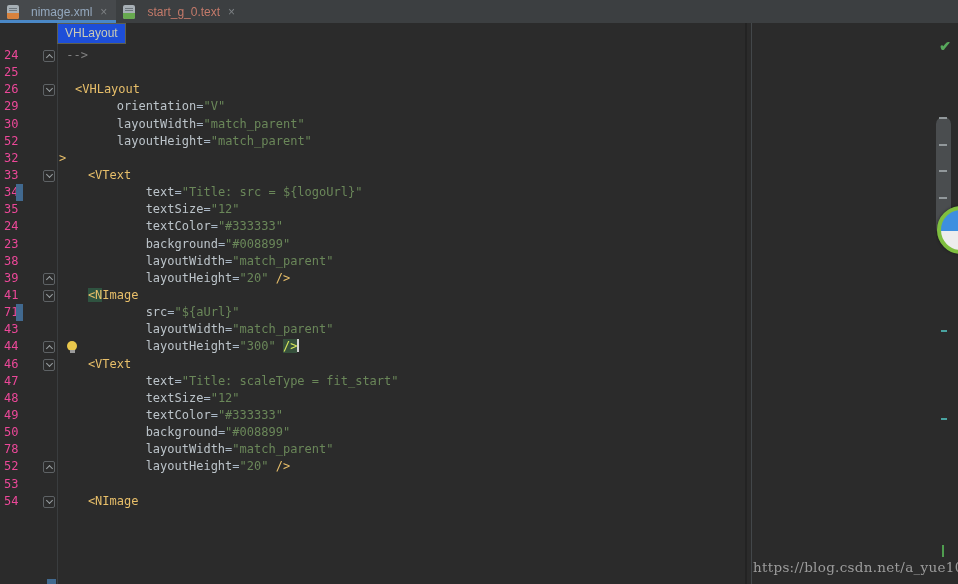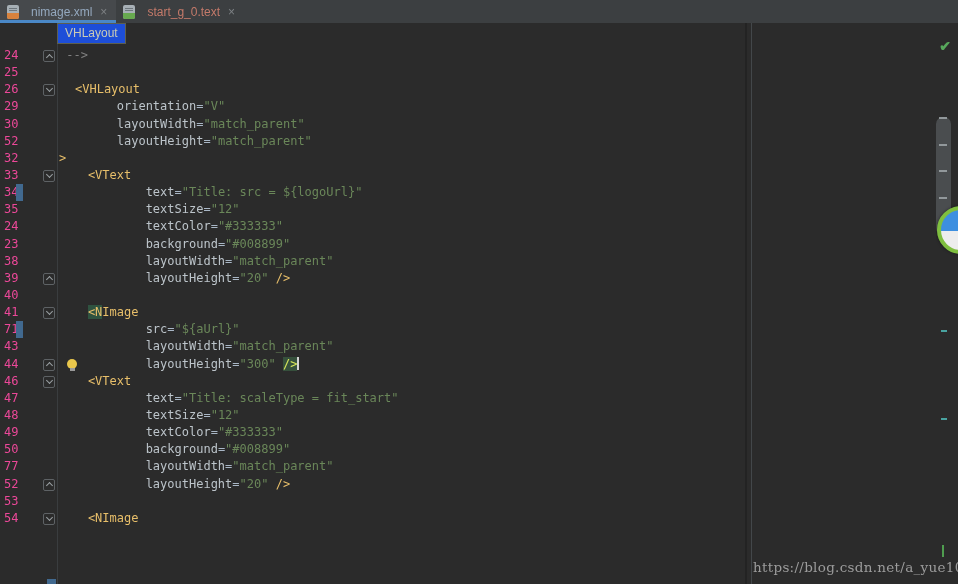--- a/index.html
+++ b/index.html
@@ -142,31 +142,30 @@
       <div class="code-row"><span class="line-num">30</span><span class="code-text" style="padding-left: 57.76px;"><span class="tk-a">layoutWidth</span><span class="tk-eq">=</span><span class="tk-s">"match_parent"</span></span></div>
       <div class="code-row"><span class="line-num">52</span><span class="code-text" style="padding-left: 57.76px;"><span class="tk-a">layoutHeight</span><span class="tk-eq">=</span><span class="tk-s">"match_parent"</span></span></div>
       <div class="code-row"><span class="line-num">32</span><span class="code-text" style="padding-left: 0px;"><span class="tk-t">&gt;</span></span></div>
       <div class="code-row"><span class="line-num">33</span><span class="fold fold-start"></span><span class="code-text" style="padding-left: 28.88px;"><span class="tk-t">&lt;VText</span></span></div>
       <div class="code-row"><span class="line-num">34</span><span class="bar bar-blue"></span><span class="code-text" style="padding-left: 86.64px;"><span class="tk-a">text</span><span class="tk-eq">=</span><span class="tk-s">"Title: src = ${logoUrl}"</span></span></div>
       <div class="code-row"><span class="line-num">35</span><span class="code-text" style="padding-left: 86.64px;"><span class="tk-a">textSize</span><span class="tk-eq">=</span><span class="tk-s">"12"</span></span></div>
       <div class="code-row"><span class="line-num">24</span><span class="code-text" style="padding-left: 86.64px;"><span class="tk-a">textColor</span><span class="tk-eq">=</span><span class="tk-s">"#333333"</span></span></div>
       <div class="code-row"><span class="line-num">23</span><span class="code-text" style="padding-left: 86.64px;"><span class="tk-a">background</span><span class="tk-eq">=</span><span class="tk-s">"#008899"</span></span></div>
       <div class="code-row"><span class="line-num">38</span><span class="code-text" style="padding-left: 86.64px;"><span class="tk-a">layoutWidth</span><span class="tk-eq">=</span><span class="tk-s">"match_parent"</span></span></div>
       <div class="code-row"><span class="line-num">39</span><span class="fold fold-end"></span><span class="code-text" style="padding-left: 86.64px;"><span class="tk-a">layoutHeight</span><span class="tk-eq">=</span><span class="tk-s">"20"</span><span class="tk-d"> </span><span class="tk-t">/&gt;</span></span></div>
-      <div class="code-row"><span class="line-num">40</span><span class="code-text" style="padding-left: 0px;"></span></div>
       <div class="code-row"><span class="line-num">41</span><span class="fold fold-start"></span><span class="code-text" style="padding-left: 28.88px;"><span class="tk-ht">&lt;N</span><span class="tk-t">Image</span></span></div>
       <div class="code-row"><span class="line-num">71</span><span class="bar bar-blue"></span><span class="code-text" style="padding-left: 86.64px;"><span class="tk-a">src</span><span class="tk-eq">=</span><span class="tk-s">"${aUrl}"</span></span></div>
       <div class="code-row"><span class="line-num">43</span><span class="code-text" style="padding-left: 86.64px;"><span class="tk-a">layoutWidth</span><span class="tk-eq">=</span><span class="tk-s">"match_parent"</span></span></div>
       <div class="code-row"><span class="line-num">44</span><span class="fold fold-end"></span><span class="bulb"></span><span class="code-text" style="padding-left: 86.64px;"><span class="tk-a">layoutHeight</span><span class="tk-eq">=</span><span class="tk-s">"300"</span><span class="tk-d"> </span><span class="tk-hp">/&gt;</span><span class="caret"></span></span></div>
       <div class="code-row"><span class="line-num">46</span><span class="fold fold-start"></span><span class="code-text" style="padding-left: 28.88px;"><span class="tk-t">&lt;VText</span></span></div>
       <div class="code-row"><span class="line-num">47</span><span class="code-text" style="padding-left: 86.64px;"><span class="tk-a">text</span><span class="tk-eq">=</span><span class="tk-s">"Title: scaleType = fit_start"</span></span></div>
       <div class="code-row"><span class="line-num">48</span><span class="code-text" style="padding-left: 86.64px;"><span class="tk-a">textSize</span><span class="tk-eq">=</span><span class="tk-s">"12"</span></span></div>
       <div class="code-row"><span class="line-num">49</span><span class="code-text" style="padding-left: 86.64px;"><span class="tk-a">textColor</span><span class="tk-eq">=</span><span class="tk-s">"#333333"</span></span></div>
       <div class="code-row"><span class="line-num">50</span><span class="code-text" style="padding-left: 86.64px;"><span class="tk-a">background</span><span class="tk-eq">=</span><span class="tk-s">"#008899"</span></span></div>
-      <div class="code-row"><span class="line-num">77</span><span class="code-text" style="padding-left: 86.64px;"><span class="tk-a">layoutWidth</span><span class="tk-eq">=</span><span class="tk-s">"match_parent"</span></span></div>
+      <div class="code-row"><span class="line-num">78</span><span class="code-text" style="padding-left: 86.64px;"><span class="tk-a">layoutWidth</span><span class="tk-eq">=</span><span class="tk-s">"match_parent"</span></span></div>
       <div class="code-row"><span class="line-num">52</span><span class="fold fold-end"></span><span class="code-text" style="padding-left: 86.64px;"><span class="tk-a">layoutHeight</span><span class="tk-eq">=</span><span class="tk-s">"20"</span><span class="tk-d"> </span><span class="tk-t">/&gt;</span></span></div>
       <div class="code-row"><span class="line-num">53</span><span class="code-text" style="padding-left: 0px;"></span></div>
       <div class="code-row"><span class="line-num">54</span><span class="fold fold-start"></span><span class="code-text" style="padding-left: 28.88px;"><span class="tk-t">&lt;NImage</span></span></div>
     </div>
   <div class="bottom-blue-mark"></div>
 </div>
 
 <div class="inspection-check">✔</div>
 <div class="scrollbar-thumb"></div>
 <div class="stripe-mark mk-light" style="top:117px"></div>

